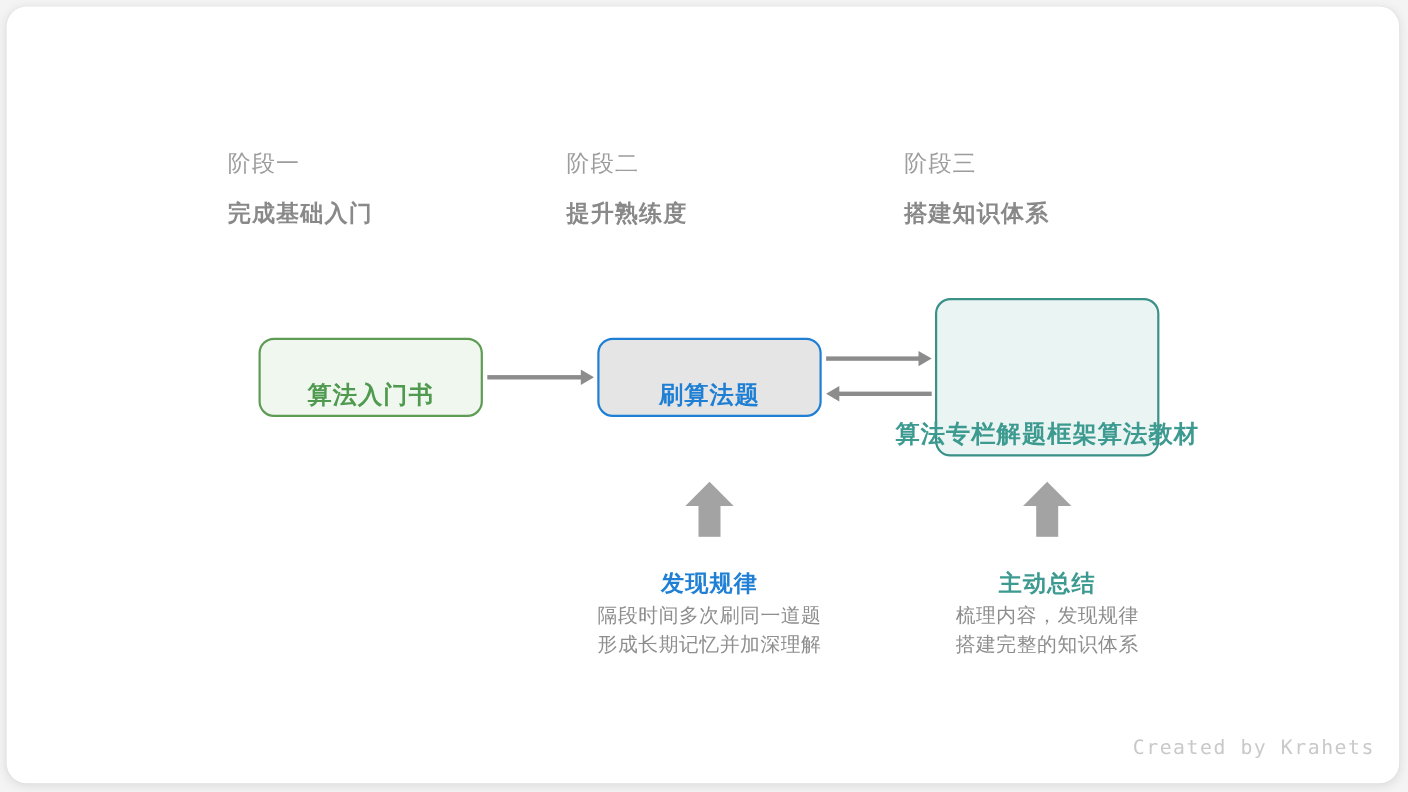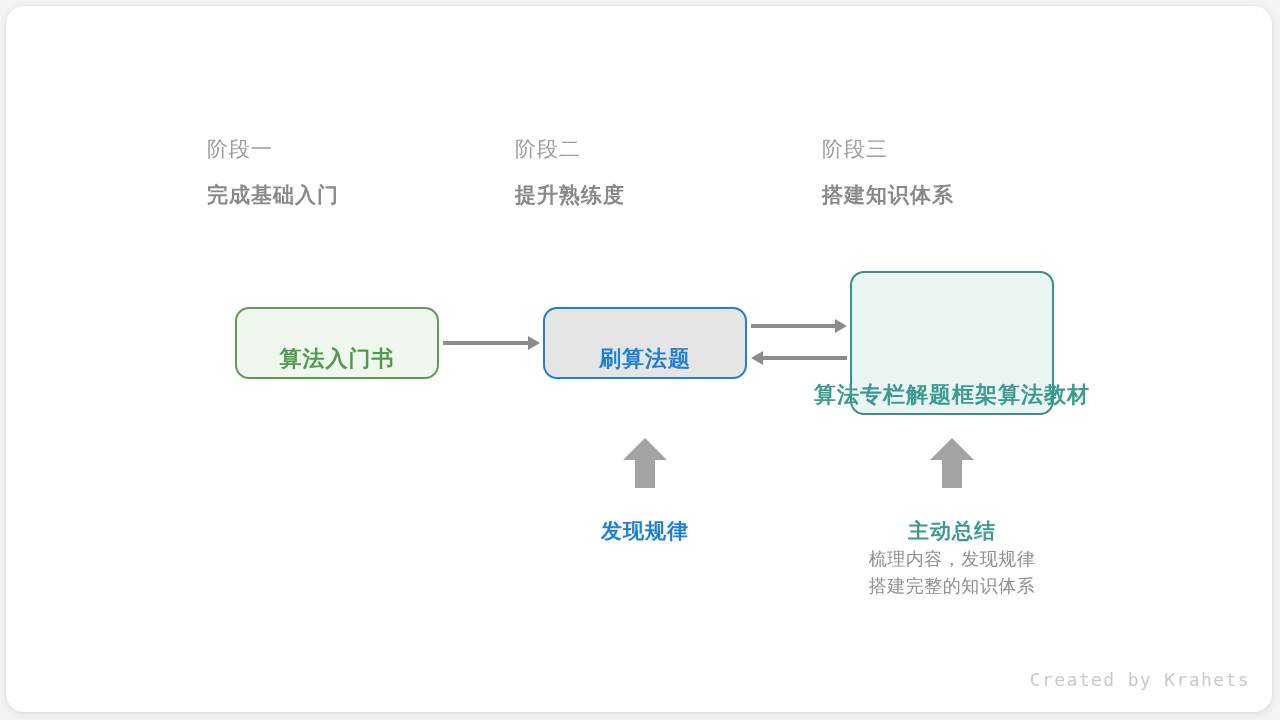--- a/index.html
+++ b/index.html
@@ -239,20 +239,24 @@
     <span class="tip"></span>
     <span class="stem"></span>
   </div>
   <div class="up-arrow" id="up-arrow-summary">
     <span class="tip"></span>
     <span class="stem"></span>
   </div>
 
   <div class="note" id="note-review">
     <span class="note-title">发现规律</span>
+    <span class="note-desc">
+      <span class="note-desc-line">隔段时间多次刷同一道题</span>
+      <span class="note-desc-line">形成长期记忆并加深理解</span>
+    </span>
   </div>
 
   <div class="note" id="note-summary">
     <span class="note-title">主动总结</span>
     <span class="note-desc">
       <span class="note-desc-line">梳理内容，发现规律</span>
       <span class="note-desc-line">搭建完整的知识体系</span>
     </span>
   </div>
 

